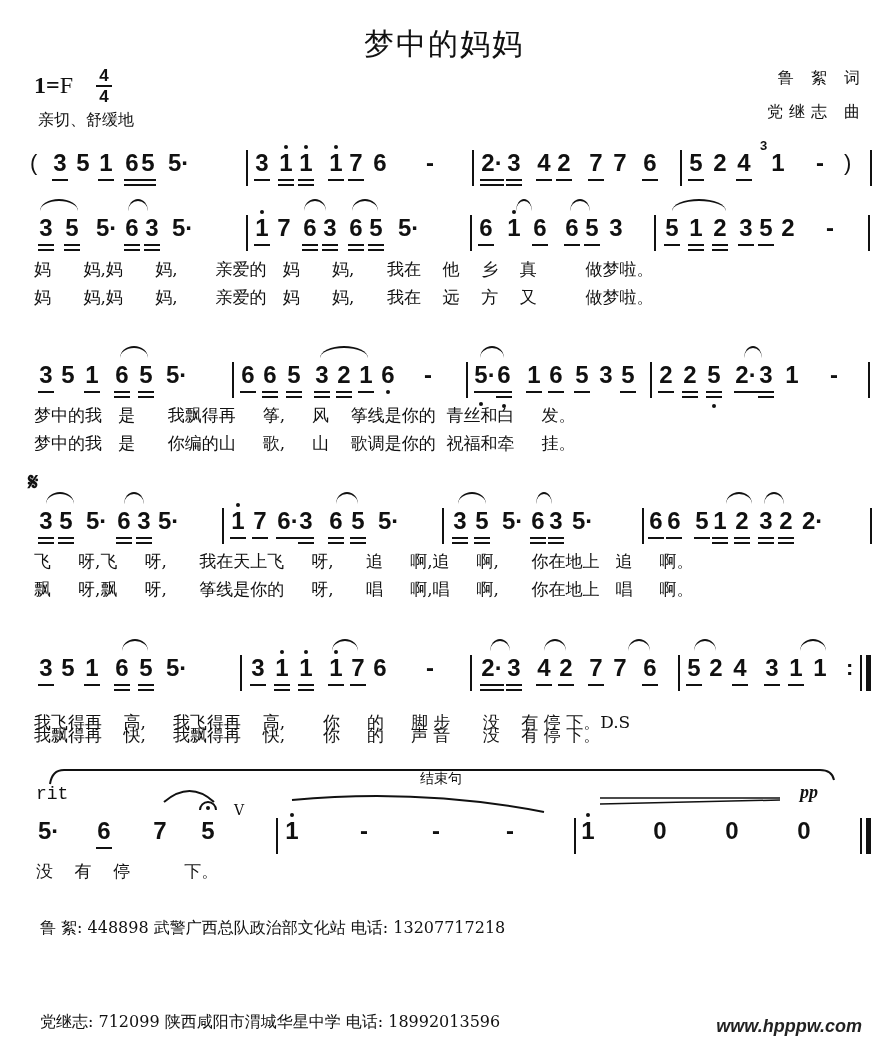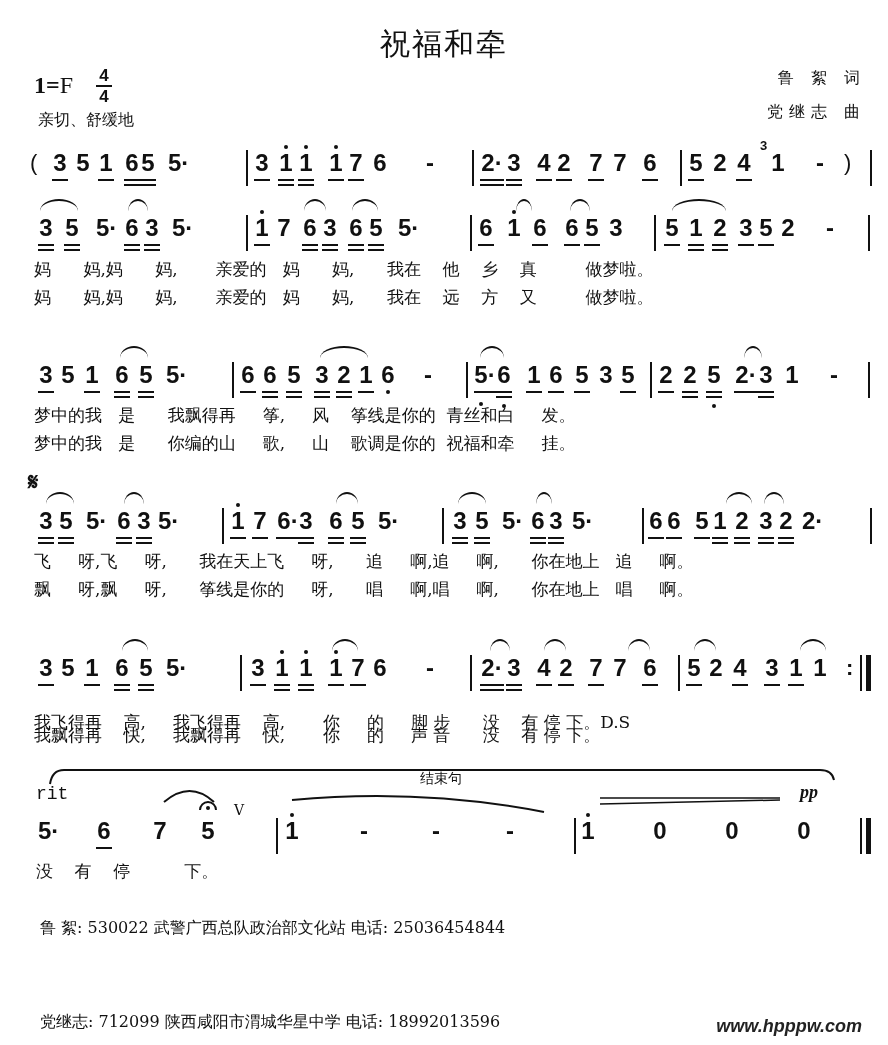--- a/index.html
+++ b/index.html
@@ -22,21 +22,21 @@
   .bar{position:absolute;top:10px;width:2px;height:36px;background:#111;}
   .slur{position:absolute;border-top:2px solid #111;border-radius:50% 50% 0 0 / 100% 100% 0 0;height:10px;top:-6px;}
   .lyric{position:absolute;font-family:"DejaVu Serif",serif;font-size:17px;white-space:pre;letter-spacing:0;}
   .misc{position:absolute;font-family:"Liberation Sans",sans-serif;font-weight:bold;font-size:22px;}
   .info{left:40px;font-family:"DejaVu Serif",serif;font-size:16px;}
   .wm{right:26px;top:1016px;font-family:"Liberation Sans",sans-serif;font-weight:bold;font-style:italic;font-size:18px;color:#222;}
 </style>
 </head>
 <body>
 
-<div class="abs title">祝福和牵</div>
+<div class="abs title">梦中的妈妈</div>
 <div class="abs key"><span>1=</span><span class="f">F</span></div>
 <div class="abs timesig">
   <div class="n">4</div>
   <div>4</div>
 </div>
 <div class="abs tempo">亲切、舒缓地</div>
 <div class="abs credit" style="top:68px">鲁 絮 词</div>
 <div class="abs credit" style="top:102px">党继志 曲</div>
 
 <div class="abs row" style="top:140px">
@@ -272,15 +272,15 @@
   <div class="bar" style="left:574px"></div>
   <div class="note" style="left:580px">1<i class="hdot"></i></div>
   <div class="note" style="left:652px">0</div>
   <div class="note" style="left:724px">0</div>
   <div class="note" style="left:796px">0</div>
   <div class="bar" style="left:860px;width:2px"></div>
   <div class="bar" style="left:866px;width:5px"></div>
 </div>
 <div class="lyric" style="left:36px;top:860px">没    有    停          下。</div>
 
-<div class="abs info" style="top:918px">鲁  絮: 530022 武警广西总队政治部文化站   电话: 25036454844</div>
+<div class="abs info" style="top:918px">鲁  絮: 448898 武警广西总队政治部文化站   电话: 13207717218</div>
 <div class="abs info" style="top:1012px">党继志: 712099 陕西咸阳市渭城华星中学   电话: 18992013596</div>
 <div class="abs wm">www.hpppw.com</div>
 
 </body></html>

